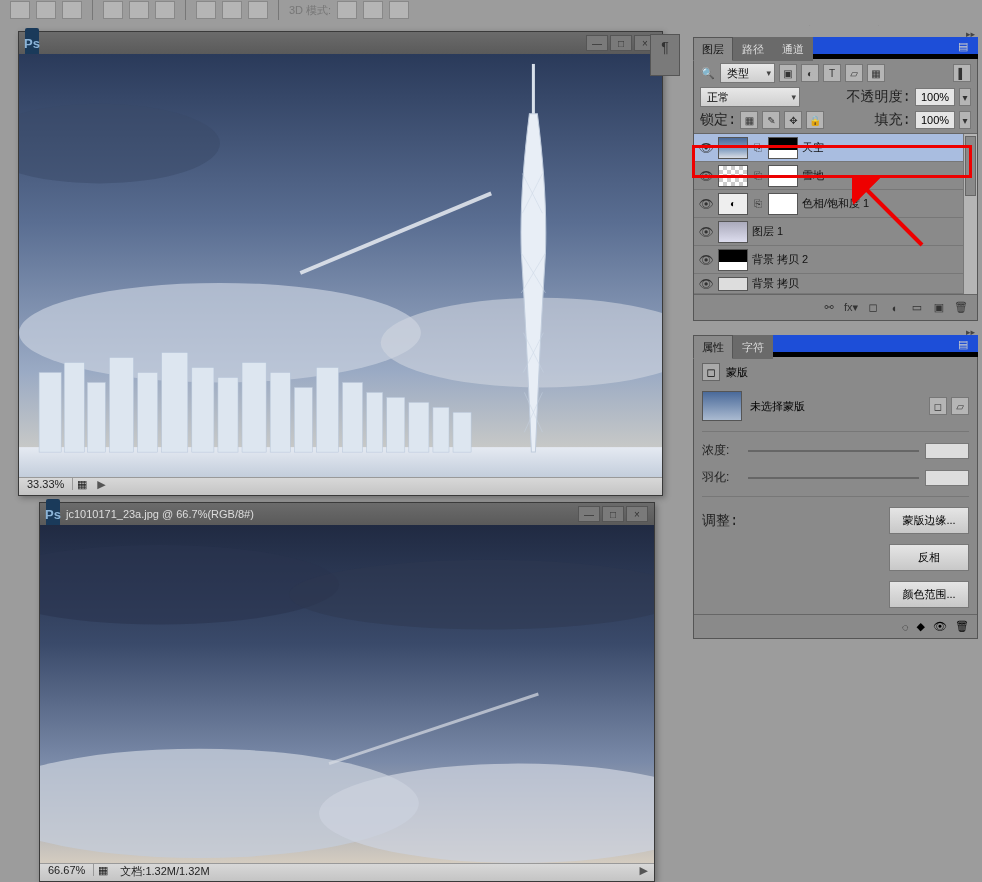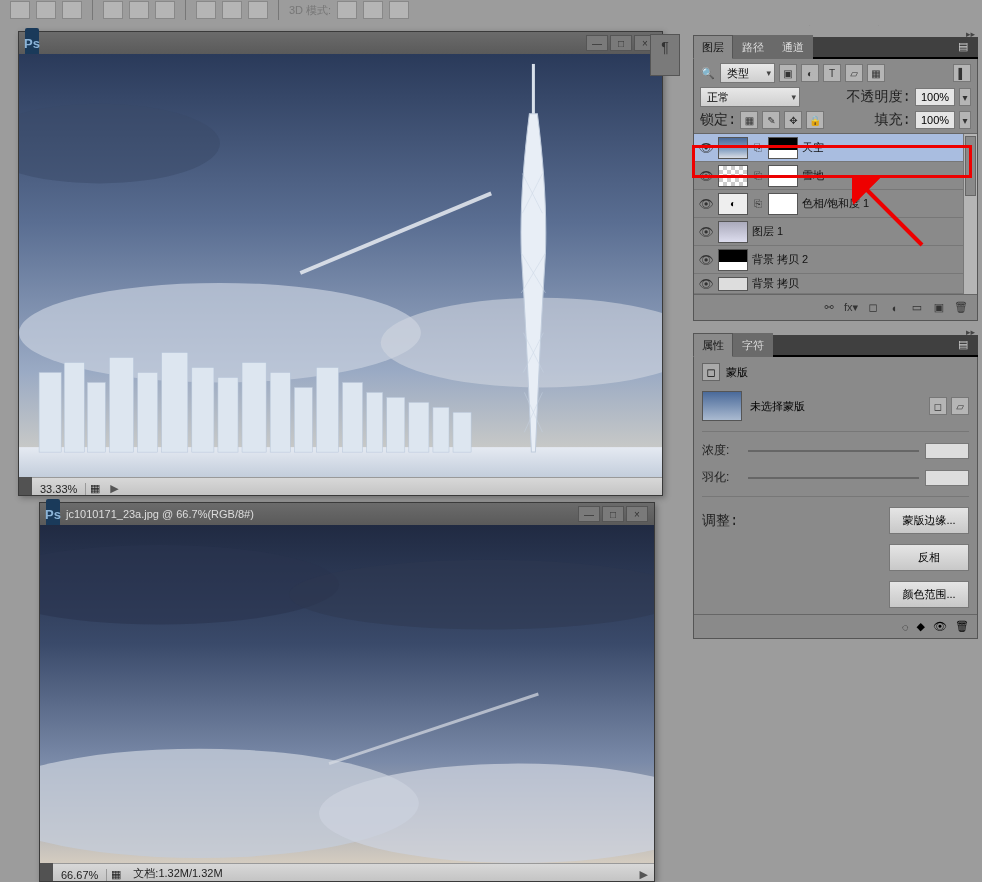--- a/index.html
+++ b/index.html
@@ -19,35 +19,35 @@
 .doc2 { top: 502px; left: 39px; width: 616px; height: 380px; }
 
 .titlebar { height: 22px; background: linear-gradient(#6b6b6b,#5a5a5a); display: flex; align-items: center; padding: 0 6px; color: #ddd; font-size: 11px; }
 .ps-icon { width: 14px; height: 30px; background: #1a3a5a; color: #8cb4d8; display: inline-flex; align-items: center; justify-content: center; font-size: 13px; font-weight: bold; margin-right: 6px; border-radius: 2px; }
 .titlebar .spacer { flex: 1; }
 .win-btn { width: 22px; height: 16px; background: #7a7a7a; border: 1px solid #555; margin-left: 2px; display: inline-flex; align-items: center; justify-content: center; color: #333; font-size: 10px; }
 
 .canvas-area { position: relative; width: 100%; height: calc(100% - 22px - 18px); background: #2b2b2b; overflow: hidden; }
 .canvas-area svg { width: 100%; height: 100%; display: block; }
 
-.statusbar { height: 18px; background: linear-gradient(#d8d8d8,#c4c4c4); border-top: 1px solid #999; display: flex; align-items: flex-end; font-size: 11px; color: #222; margin-left: 13px; }
+.statusbar { height: 18px; background: linear-gradient(#d8d8d8,#c4c4c4); border-top: 1px solid #999; display: flex; align-items: flex-start; font-size: 11px; color: #222; }
 .statusbar .zoom { padding: 0 8px; border-right: 1px solid #999; }
 .statusbar .docinfo { padding: 0 8px; flex: 1; }
 .statusbar .arrow { padding: 0 6px; color: #555; }
 
 
 .collapsed-tab { position: absolute; top: 34px; left: 650px; width: 30px; height: 42px; background: #7a7a7a; border: 1px solid #555; display: flex; align-items: flex-start; justify-content: center; padding-top: 4px; }
 .collapsed-tab .sym { color: #333; font-size: 14px; }
 
 
 .panels { position: absolute; top: 29px; right: 4px; width: 285px; }
 .panel-header-bar { height: 8px; background: #9c9c9c; display:flex; justify-content:flex-end; }
 .panel-header-bar .chev { width:12px; font-size:9px; color:#444; }
 
-.panel-tabs { height: 22px; background: #404040; display: flex; align-items: center; border-bottom: 2px solid #000000; position: relative; }
+.panel-tabs { height: 22px; background: #1d4ed8; display: flex; align-items: flex-start; border-bottom: 5px solid #000000; position: relative; }
 .panel-tabs .tab { padding: 4px 8px 3px; font-size: 11px; color: #ddd; background: #6a6a6a; border: 1px solid transparent; cursor: pointer; }
 .panel-tabs .tab.active { background: #8a8a8a; border: 1px solid #555; border-bottom: 1px solid #8a8a8a; color: #111; }
 .panel-tabs .menu-btn { position: absolute; right: 4px; top: 3px; width: 16px; height: 14px; color: #ccc; font-size: 11px; }
 
 .panel-body { background: #8a8a8a; border: 1px solid #555; border-top: none; }
 
 
 .layers-controls { padding: 4px 6px; display: flex; flex-direction: column; gap: 4px; }
 .row { display: flex; align-items: center; gap: 4px; }
 .dropdown { height: 20px; background: linear-gradient(#e8e8e8,#cfcfcf); border: 1px solid #777; padding: 0 14px 0 6px; display: inline-flex; align-items: center; font-size: 11px; position: relative; }

